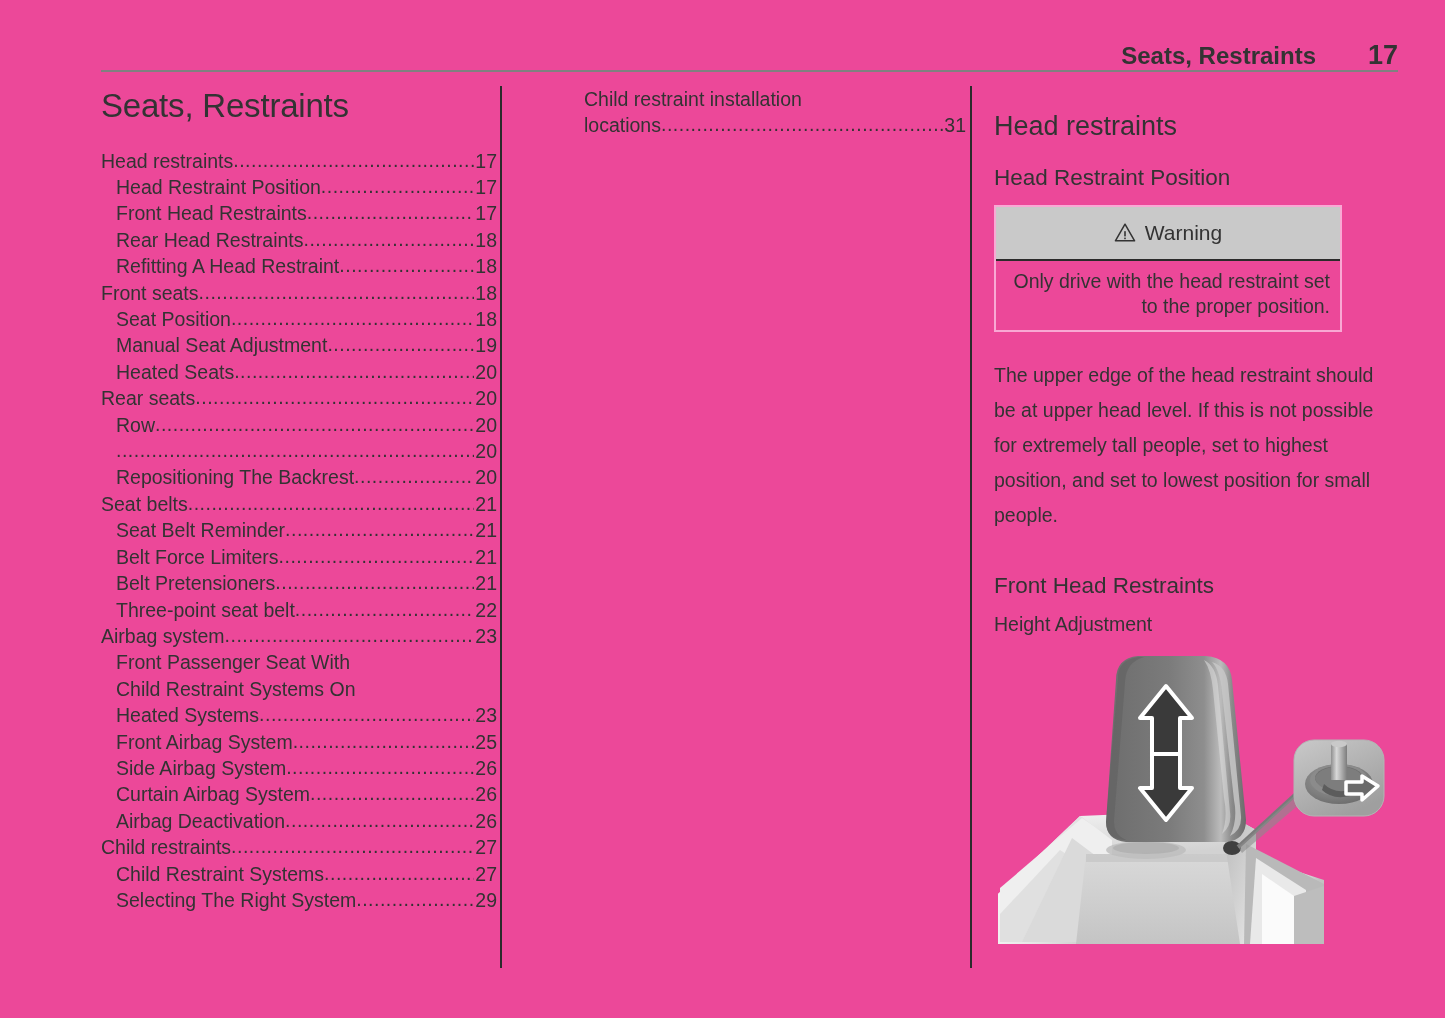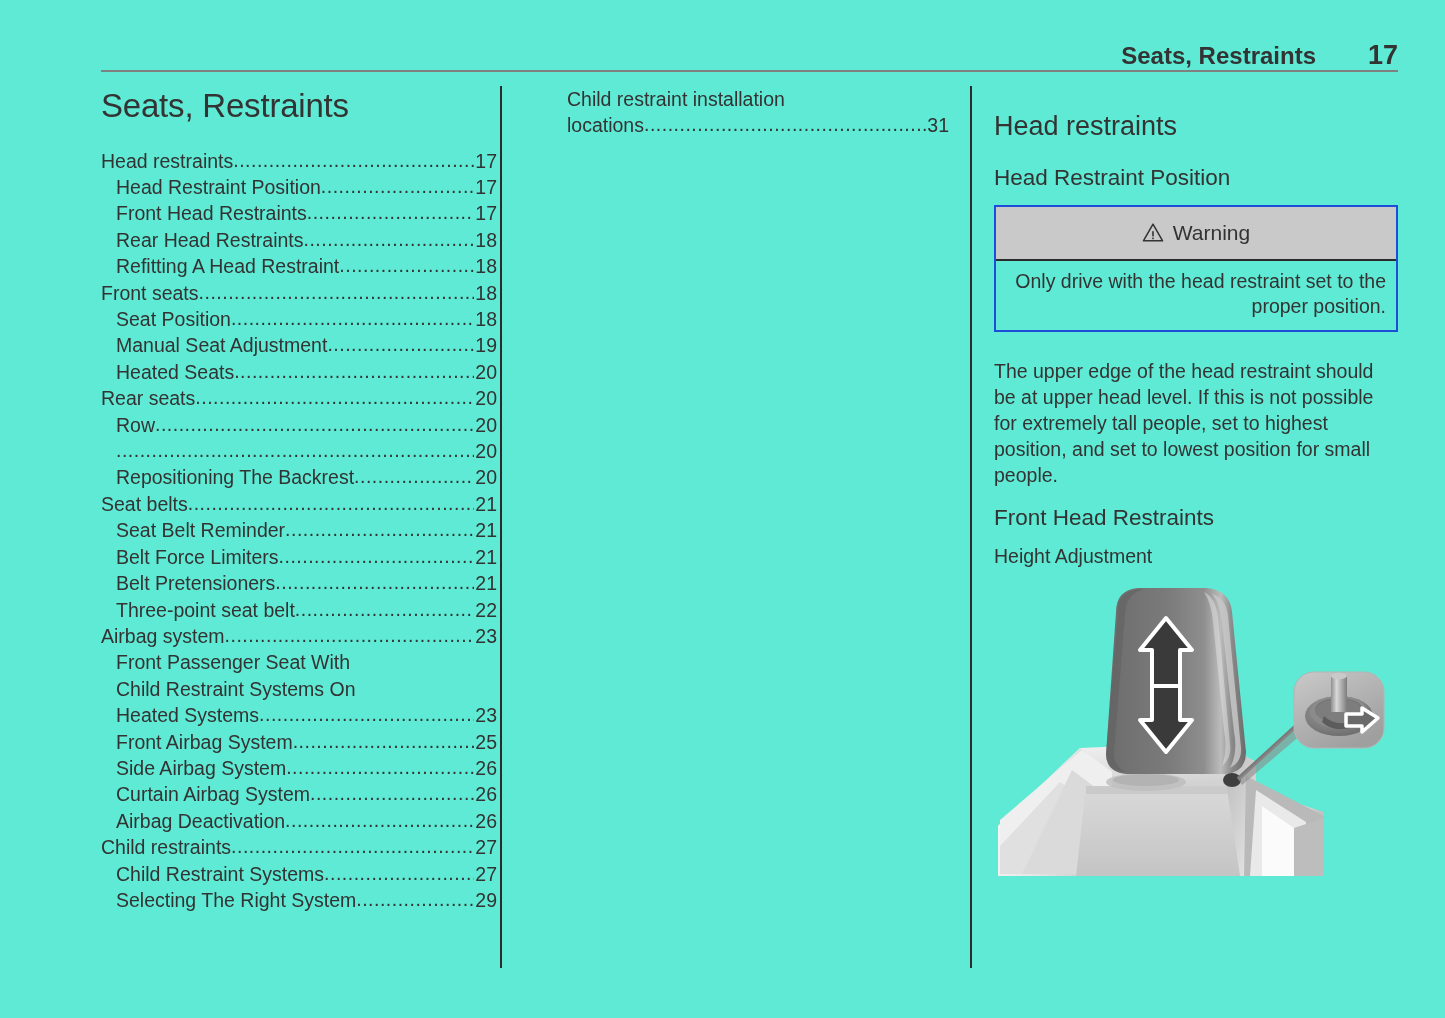--- a/index.html
+++ b/index.html
@@ -10,21 +10,21 @@
     background: #ffffff;
     font-family: "Liberation Sans", sans-serif;
     color: #333333;
     overflow: hidden;
   }
 
   .page {
     position: relative;
     width: 1445px;
     height: 1018px;
-    background: #5eead4;
+    background: #ec4899;
   }
 
   
   .running-head {
     position: absolute;
     left: 101px;
     top: 40px;
     width: 1297px;
     height: 30px;
     display: flex;
@@ -112,21 +112,21 @@
   
   .toc-wrap {
     display: block;
     white-space: normal;
   }
   .toc-wrap.sub { padding-left: 15px; }
 
   
   .col2 {
     position: absolute;
-    left: 567px;
+    left: 584px;
     top: 86px;
     width: 382px;
     font-size: 19.5px;
     line-height: 26.4px;
     color: #333333;
   }
 
   
   .col3 {
     position: absolute;
@@ -150,29 +150,29 @@
   }
   .h3 {
     font-size: 19.5px;
     font-weight: normal;
     color: #333333;
     line-height: 1.25;
     margin-bottom: 3px;
   }
   .body-text {
     font-size: 19.5px;
-    line-height: 26px;
-    color: #333333;
-    margin-bottom: 16px;
+    line-height: 35px;
+    color: #333333;
+    margin-bottom: 39px;
   }
 
   
   .warning-box {
-    border: 2px solid #1d4ed8;
-    width: 404px;
+    border: 2px solid #f9a8d4;
+    width: 348px;
     margin-bottom: 26px;
   }
   .warning-head {
     background: #c9c9c9;
     border-bottom: 2px solid #2b2b2b;
     height: 54px;
     display: flex;
     align-items: center;
     justify-content: center;
     gap: 9px;

